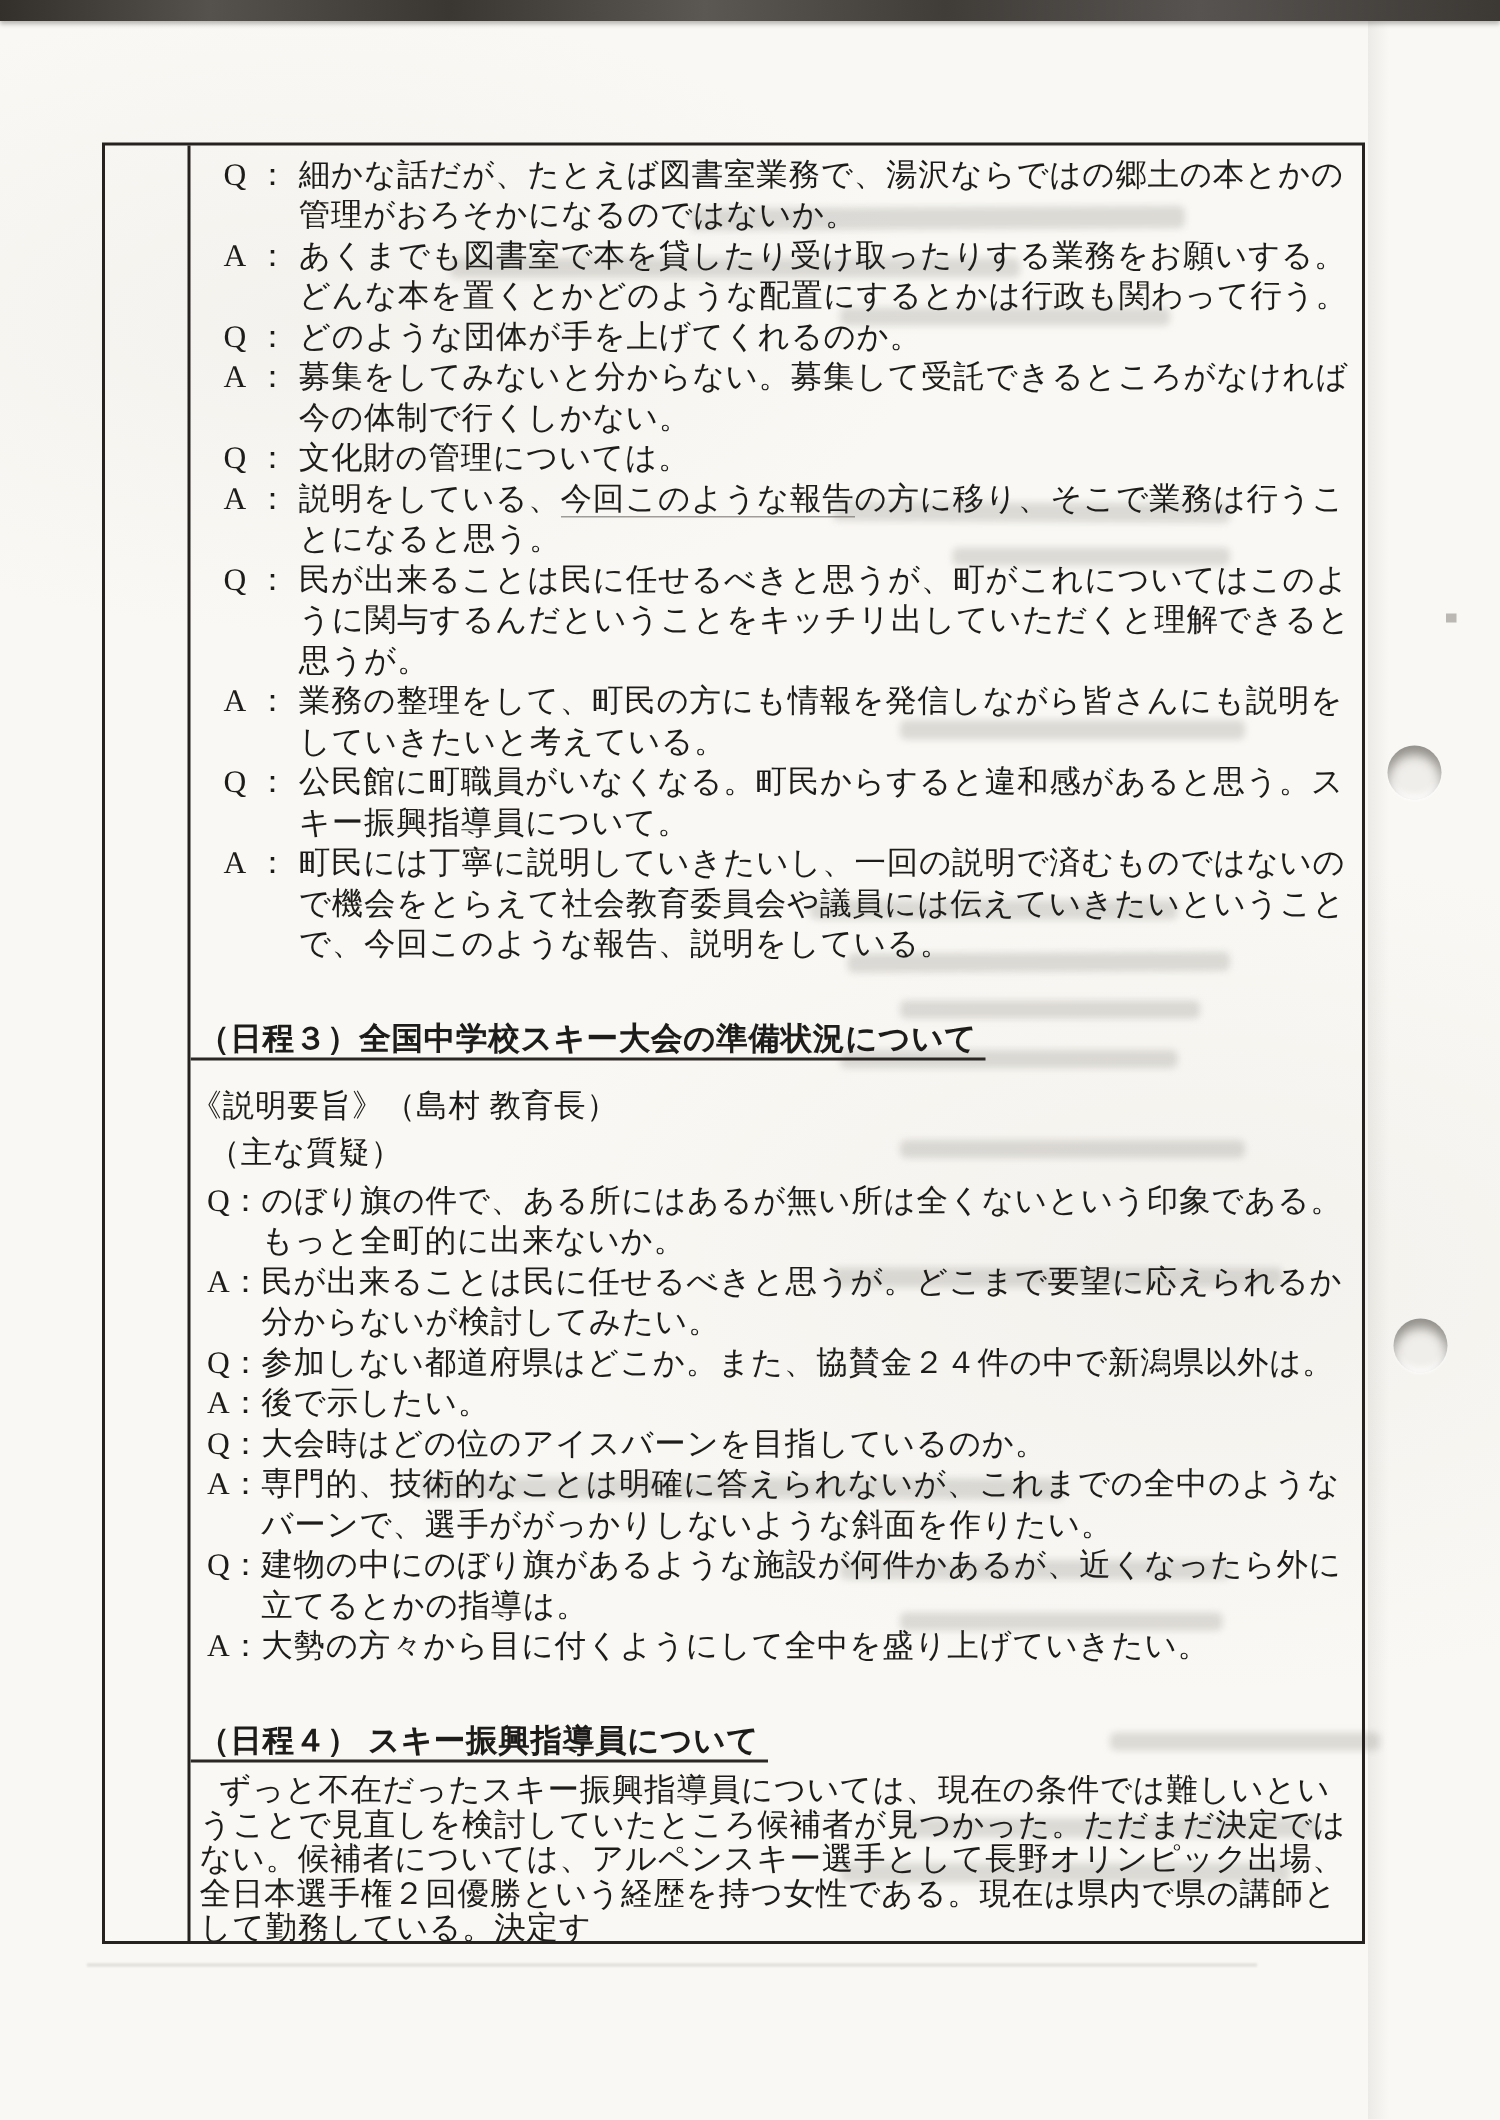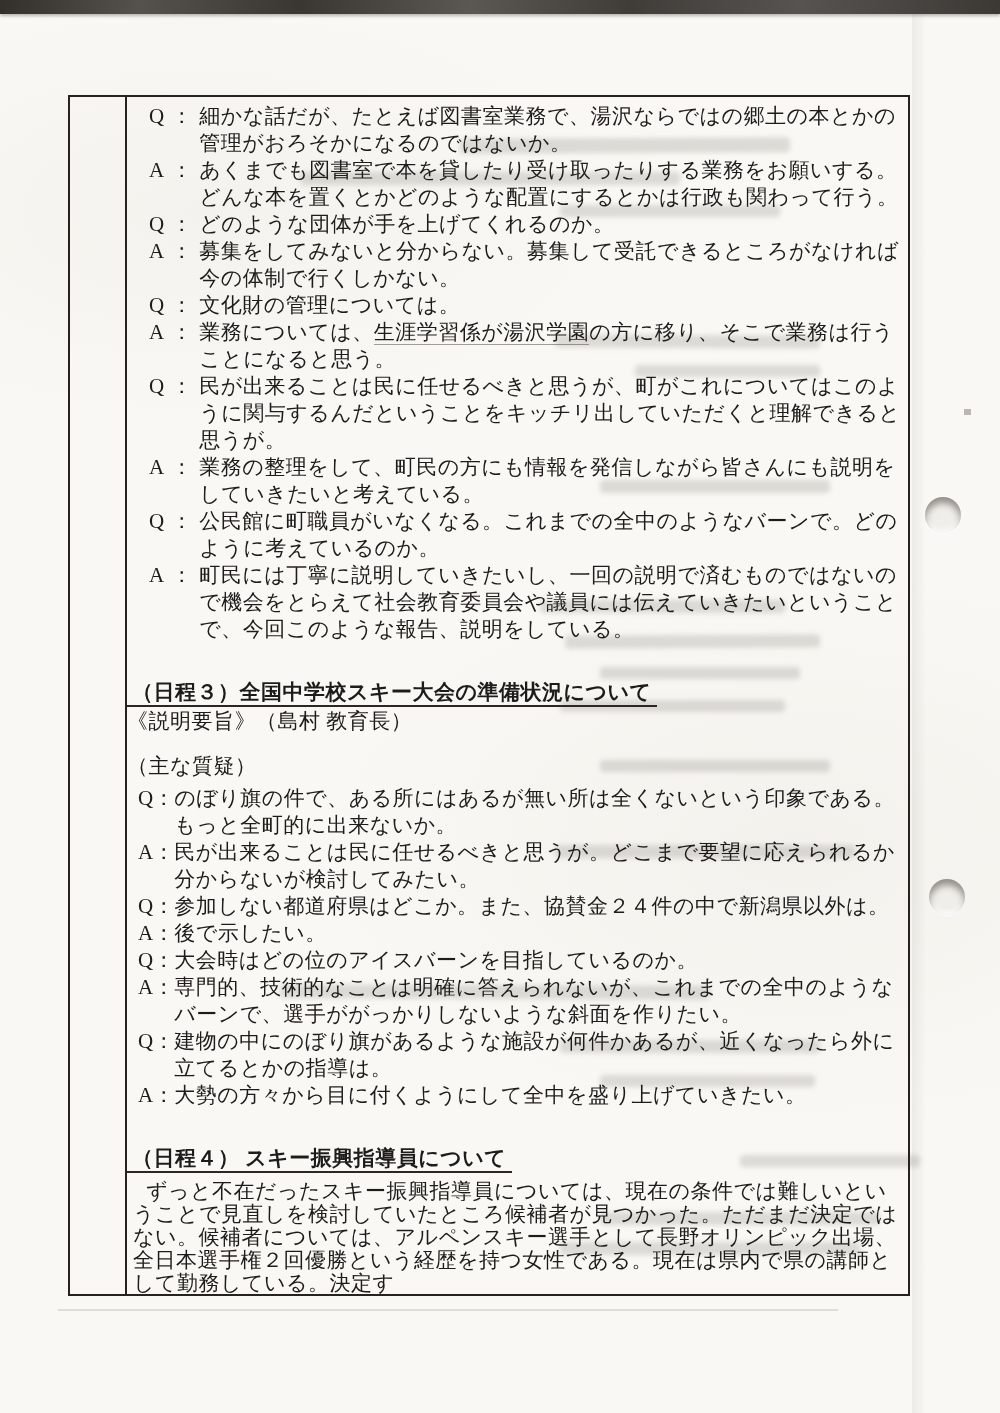--- a/index.html
+++ b/index.html
@@ -40,23 +40,23 @@
   .qa1 .qa{padding-left:22px;}
   .qa1 .m{flex:0 0 45px;letter-spacing:7px;}
   .qa2 .qa{padding-left:11px;}
   .qa2 .m{flex:0 0 35px;letter-spacing:0;}
 
   .ul-faint{border-bottom:1px solid rgba(85,82,78,.55);}
 
   .agenda-heading{margin:36px 0 0 0;font-weight:bold;}
   .agenda-heading .hd{border-bottom:2px solid #2b2724;padding:0 6px 1px 5px;}
   .agenda-heading.h4{}
-  .subheading{margin-top:2px;}
+  .subheading{margin-top:18px;}
   .summary-body{margin:2px 0 0 18px;}
-  .qa-label{margin-top:18px;}
+  .qa-label{margin-top:4px;padding-left:12px;}
   .qa-list2{margin-top:5px;}
   .para{margin:8px 6px 0 6px;text-indent:13px;line-height:23px;}
 </style>
 </head>
 <body>
 
 <div class="paper"></div>
 <div class="scan-band"></div>
 <div class="edge-shade"></div>
 
@@ -104,33 +104,33 @@
       <div class="qa">
         <span class="m">A：</span>
         <span class="t"><span>募集をしてみないと分からない。募集して受託できるところがなければ今の体制で行くしかない。</span></span>
       </div>
       <div class="qa">
         <span class="m">Q：</span>
         <span class="t"><span>文化財の管理については。</span></span>
       </div>
       <div class="qa">
         <span class="m">A：</span>
-        <span class="t"><span>業務については、</span><span class="ul-faint">生涯学習係が湯沢学園</span><span>の方に移り、そこで業務は行うことになると思う。</span></span>
+        <span class="t"><span>説明をしている、</span><span class="ul-faint">今回このような報告</span><span>の方に移り、そこで業務は行うことになると思う。</span></span>
       </div>
       <div class="qa">
         <span class="m">Q：</span>
         <span class="t"><span>民が出来ることは民に任せるべきと思うが、町がこれについてはこのように関与するんだということをキッチリ出していただくと理解できると思うが。</span></span>
       </div>
       <div class="qa">
         <span class="m">A：</span>
         <span class="t"><span>業務の整理をして、町民の方にも情報を発信しながら皆さんにも説明をしていきたいと考えている。</span></span>
       </div>
       <div class="qa">
         <span class="m">Q：</span>
-        <span class="t"><span>公民館に町職員がいなくなる。これまでの全中のようなバーンで。どのように考えているのか。</span></span>
+        <span class="t"><span>公民館に町職員がいなくなる。町民からすると違和感があると思う。スキー振興指導員について。</span></span>
       </div>
       <div class="qa">
         <span class="m">A：</span>
         <span class="t"><span>町民には丁寧に説明していきたいし、一回の説明で済むものではないので機会をとらえて社会教育委員会や議員には伝えていきたいということで、今回このような報告、説明をしている。</span></span>
       </div>
     </div>
 
     <div>
       <div class="agenda-heading"><span class="hd">（日程３）全国中学校スキー大会の準備状況について</span></div>
       <div class="subheading"><span>《説明要旨》</span><span>（島村 教育長）</span></div>

